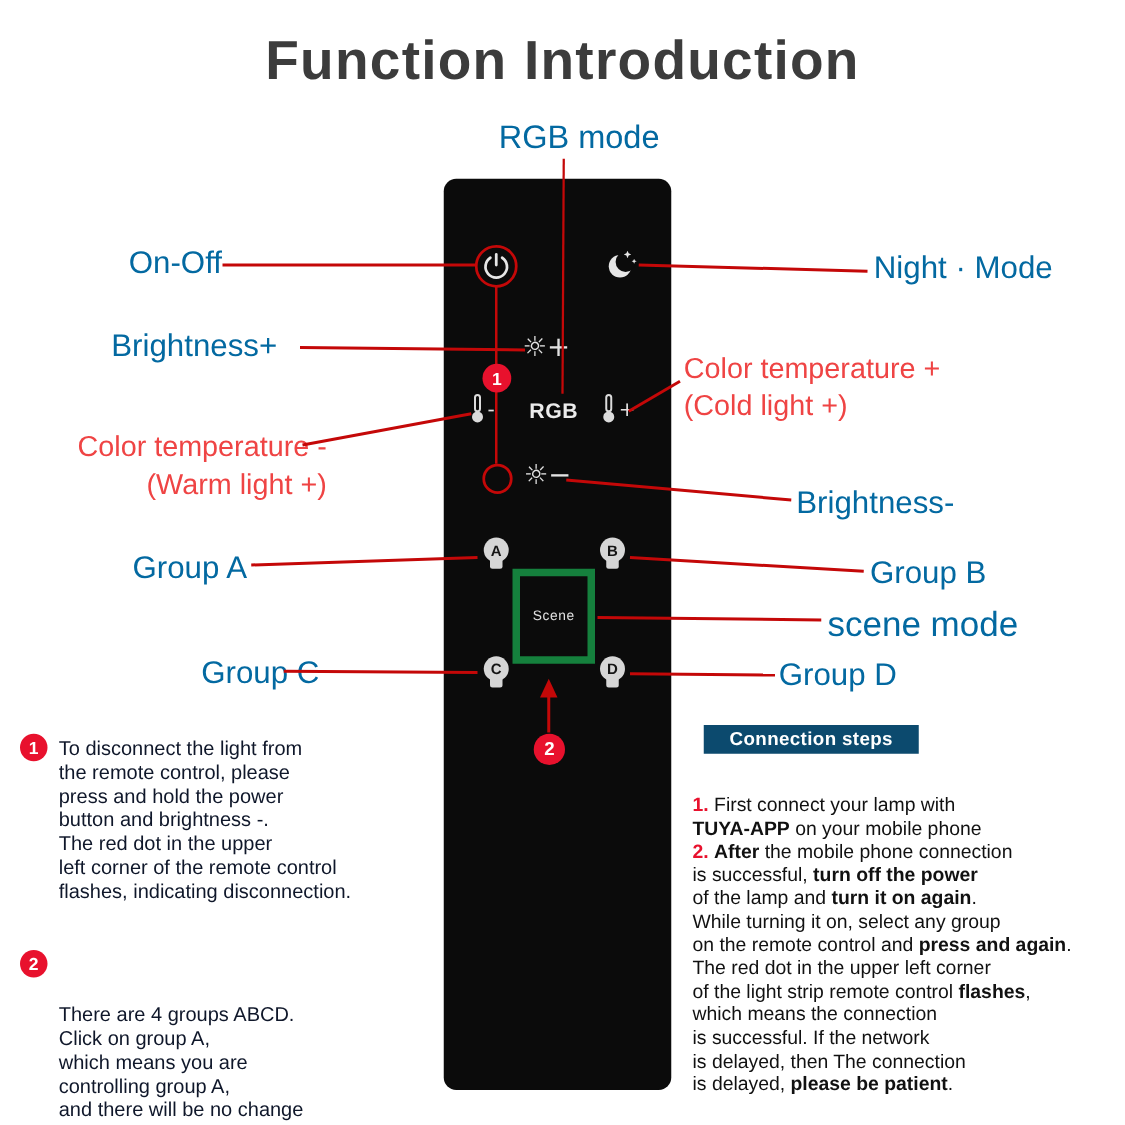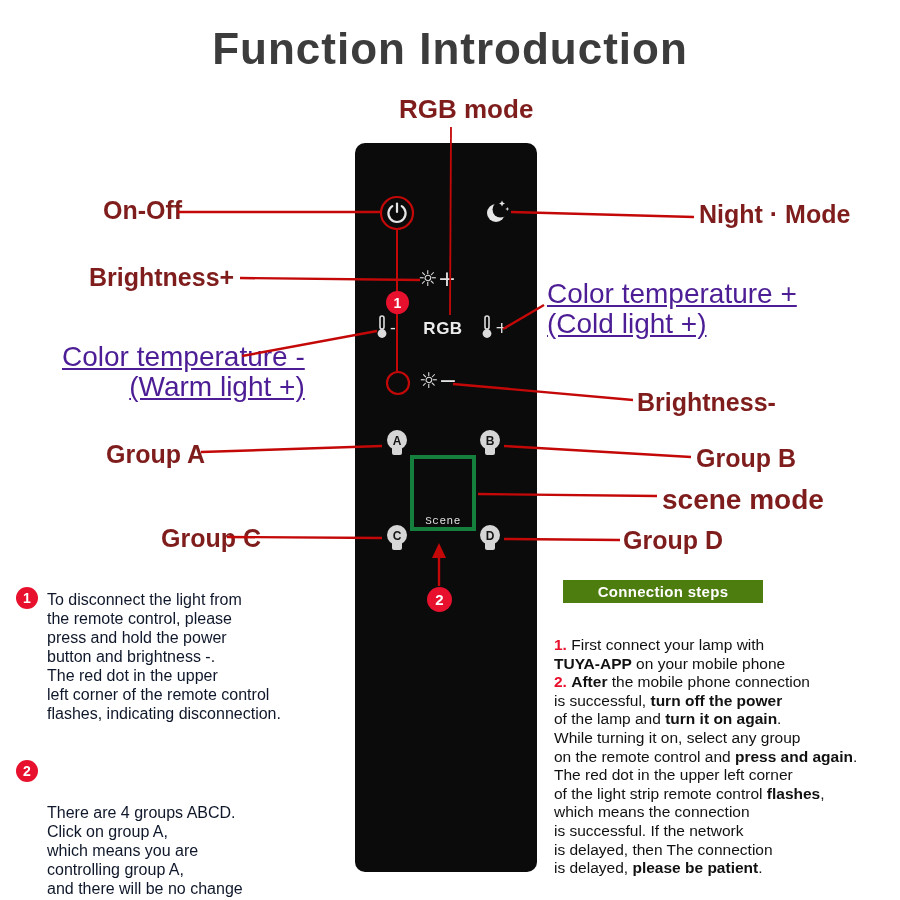--- a/index.html
+++ b/index.html
@@ -1,34 +1,34 @@
 <!DOCTYPE html>
 <html><head>
 <meta charset="utf-8">
 <style>
   * { margin:0; padding:0; box-sizing:border-box; }
   body { font-family:"Liberation Sans",sans-serif; background:#fff; }
   .page { position:relative; width:900px; height:900px; background:#ffffff; overflow:hidden; }
   .title { position:absolute; top:24px; left:0; width:100%; text-align:center;
            font-size:44px; font-weight:700; color:#3c3c3c; letter-spacing:1px; }
-  .lbl  { position:absolute; color:#7f1d1d; font-size:25px; white-space:nowrap;font-weight:bold; }
-  .lbl2 { position:absolute; color:#4c1d95; font-size:28px; line-height:30px; white-space:pre-line;text-decoration:underline; }
+  .lbl  { position:absolute; color:#0369a1; font-size:25px; white-space:nowrap; }
+  .lbl2 { position:absolute; color:#ef4444; font-size:23px; line-height:30px; white-space:pre-line; }
   .remote { position:absolute; left:355px; top:143px; width:182px; height:729px;
             background:#0b0b0b; border-radius:10px; }
   .ricon { position:absolute; display:flex; align-items:center; justify-content:center; gap:1px; }
   .rtext { position:absolute; color:#ececec; text-align:center; }
   .glyph { color:#e2e2e2; font-family:"DejaVu Sans",sans-serif; }
   .scene-box { position:absolute; left:55px; top:312px; width:66px; height:76px;
-               border:4px solid #15803d; display:flex; align-items:flex-end; justify-content:center;font-family:Liberation Mono, monospace; }
+               border:6px solid #15803d; display:flex; align-items:center; justify-content:center; }
   .scene-text { color:#e0e0e0; font-size:11px; letter-spacing:0.5px; }
   .overlay { position:absolute; left:0; top:0; z-index:5; pointer-events:none; }
   .badge { position:absolute; z-index:6; background:#e8112d; border-radius:50%; color:#fff;
            font-weight:700; display:flex; align-items:center; justify-content:center; }
   .note { position:absolute; font-size:16px; line-height:19px; color:#0f172a; white-space:pre-line; }
-  .banner { position:absolute; left:563px; top:580px; width:200px; height:23px; background:#4d7c0f;
+  .banner { position:absolute; left:563px; top:580px; width:172px; height:23px; background:#0c4a6e;
             color:#fff; font-size:15px; font-weight:700; display:flex; align-items:center;
             justify-content:center; letter-spacing:0.3px; }
   .conn { position:absolute; left:554px; top:636px; width:340px; font-size:15.5px;
           line-height:18.6px; color:#111; white-space:pre-wrap; }
   .seg-b { font-weight:700; }
   .seg-red { color:#e8112d; font-weight:700; }
 </style>
 </head>
 <body>
 

